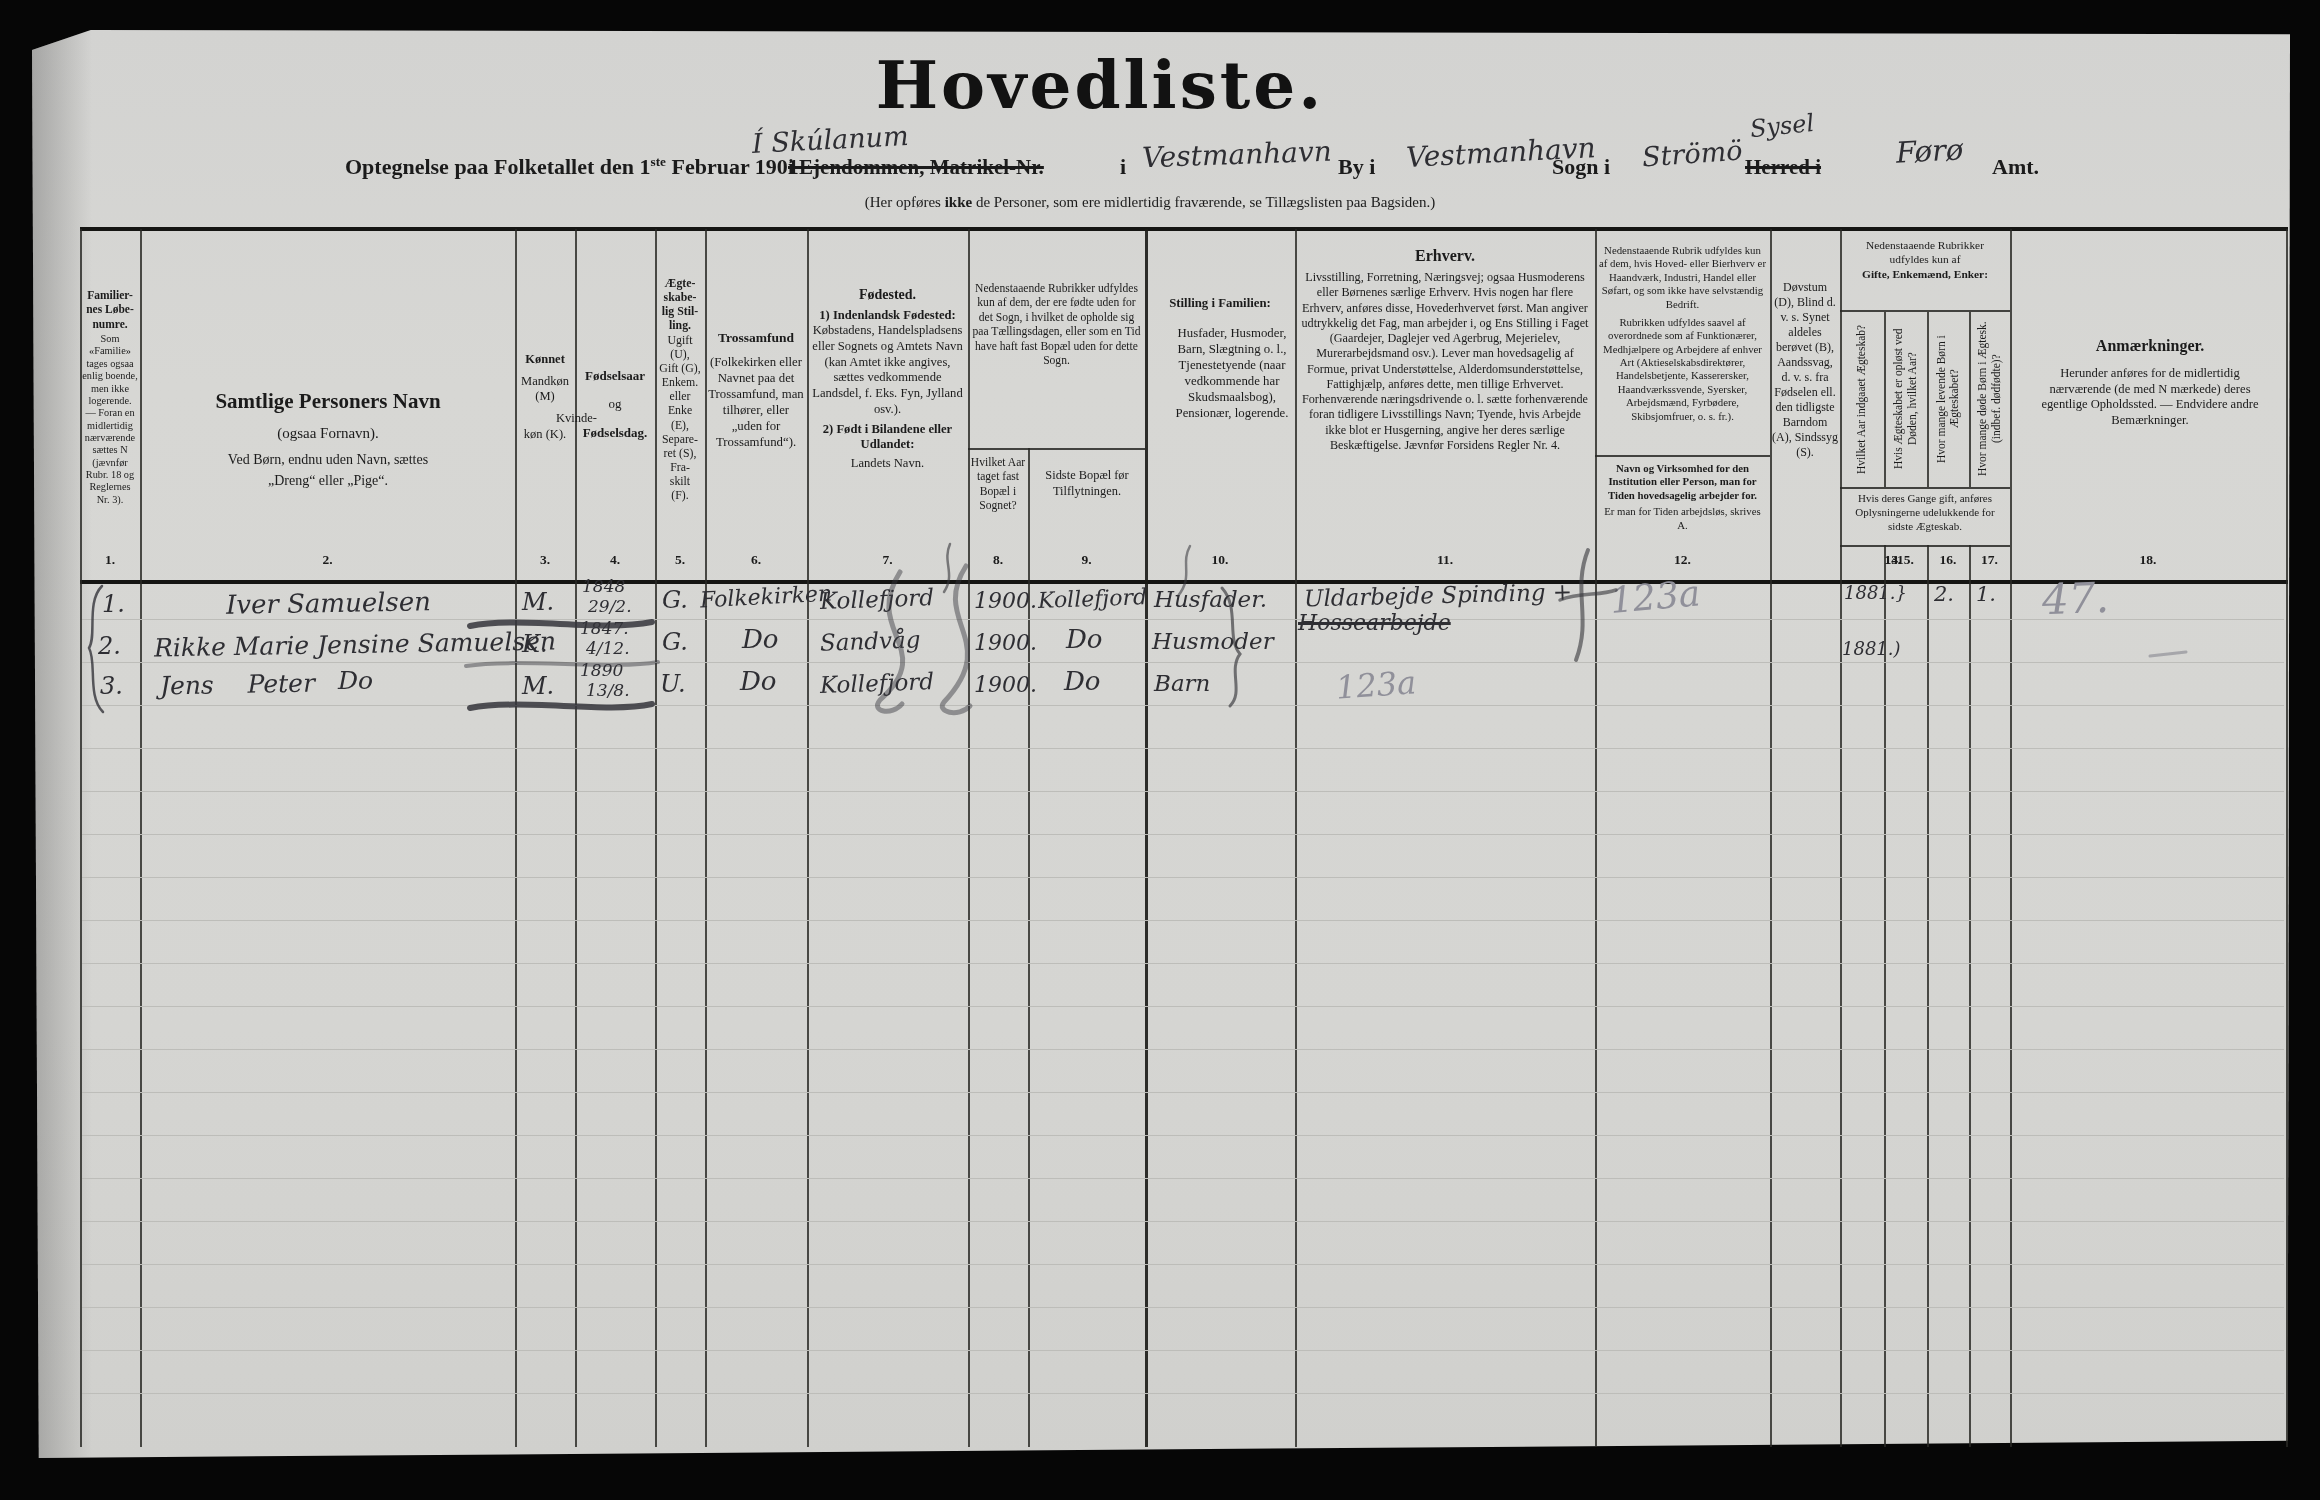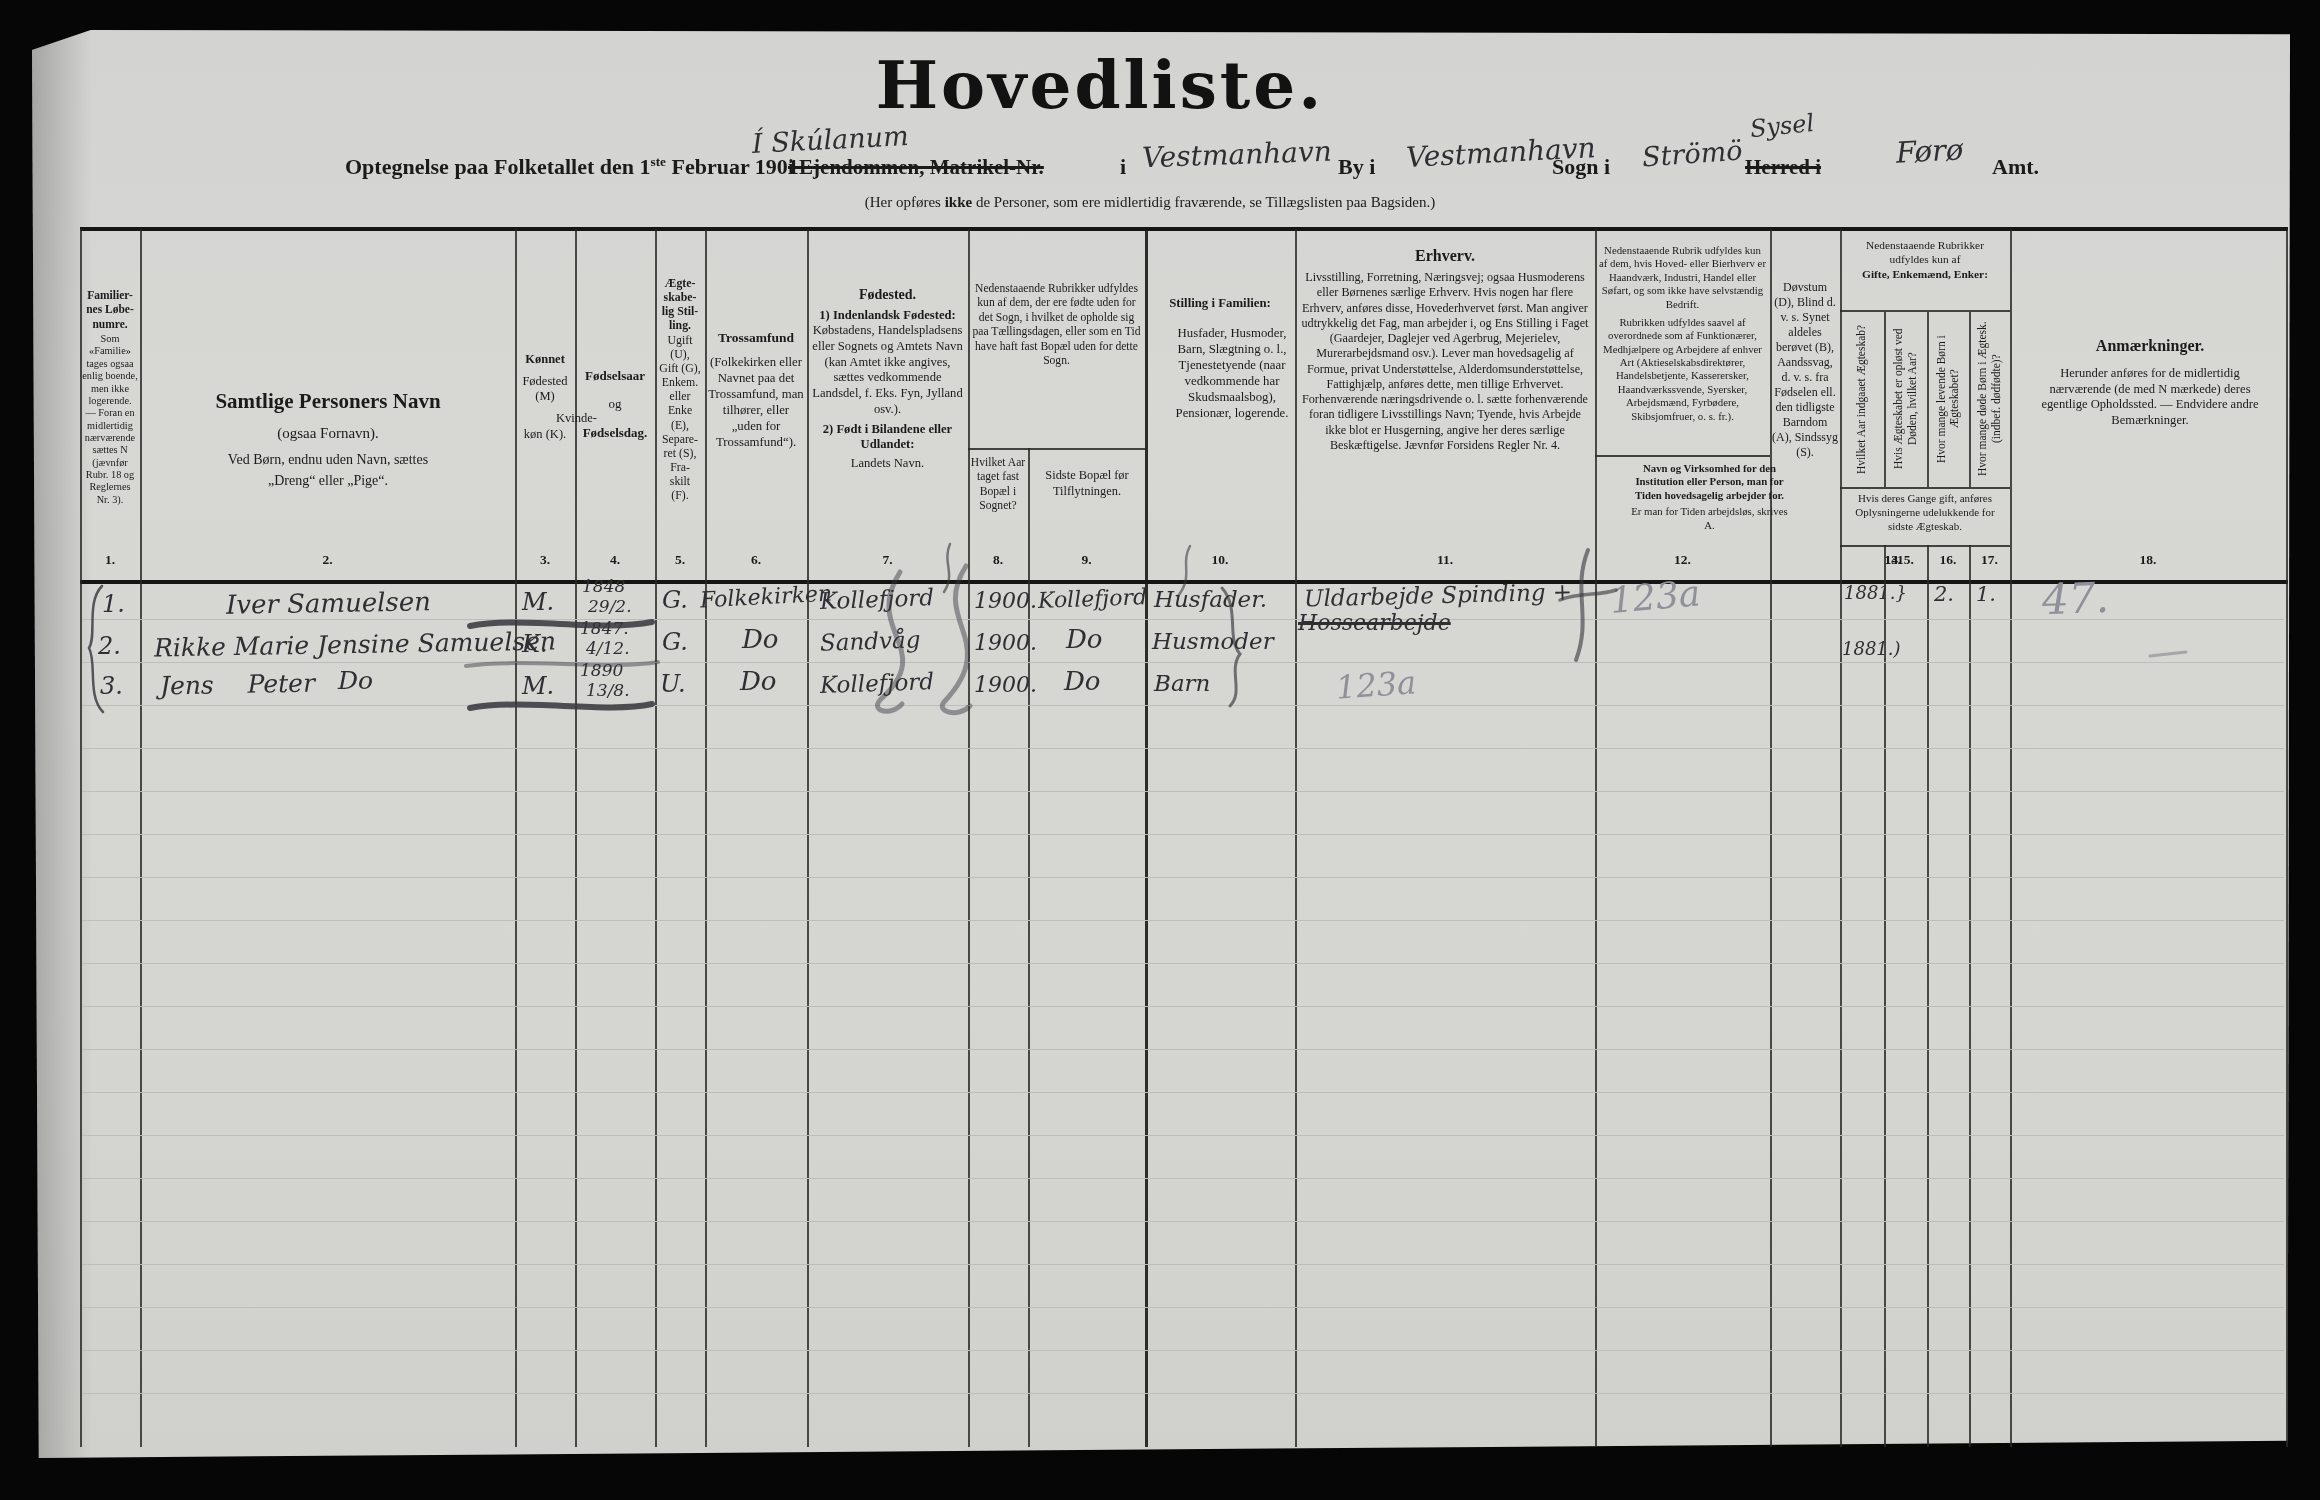--- a/index.html
+++ b/index.html
@@ -119,21 +119,21 @@
 
   <div class="hcell printed" style="left:150px;top:388px;width:356px;">
     <div class="b" style="font-size:21px;">Samtlige Personers Navn</div>
     <div style="font-size:15px;margin-top:10px;">(ogsaa Fornavn).</div>
     <div style="font-size:14px;margin-top:8px;">Ved Børn, endnu uden Navn, sættes</div>
     <div style="font-size:14px;margin-top:3px;">„Dreng“ eller „Pige“.</div>
   </div>
 
   <div class="hcell printed" style="left:516px;top:352px;width:58px;font-size:12.5px;">
     <div class="b">Kønnet</div>
-    <div style="margin-top:6px;">Fødested</div>
+    <div style="margin-top:6px;">Mandkøn</div>
     <div>(M)</div>
     <div style="margin-top:6px;margin-left:40px;">Kvinde-</div>
     <div>køn (K).</div>
   </div>
 
   <div class="hcell printed" style="left:577px;top:368px;width:76px;font-size:13px;">
     <div class="b">Fødselsaar</div>
     <div style="margin-top:12px;">og</div>
     <div class="b" style="margin-top:12px;">Fødselsdag.</div>
   </div>
@@ -181,21 +181,21 @@
 
   <div class="hcell printed" style="left:1300px;top:246px;width:290px;">
     <div class="b" style="font-size:16px;">Erhverv.</div>
     <div style="font-size:12.2px;margin-top:4px;">Livsstilling, Forretning, Næringsvej; ogsaa Husmoderens eller Børnenes særlige Erhverv. Hvis nogen har flere Erhverv, anføres disse, Hovederhvervet først. Man angiver udtrykkelig det Fag, man arbejder i, og Ens Stilling i Faget (Gaardejer, Daglejer ved Agerbrug, Mejerielev, Murerarbejdsmand osv.). Lever man hovedsagelig af Formue, privat Understøttelse, Alderdomsunderstøttelse, Fattighjælp, anføres dette, men tillige Erhvervet. Forhenværende næringsdrivende o. l. sætte forhenværende foran tidligere Livsstillings Navn; Tyende, hvis Arbejde ikke blot er Husgerning, angive her deres særlige Beskæftigelse. Jævnfør Forsidens Regler Nr. 4.</div>
   </div>
 
   <div class="hcell printed" style="left:1599px;top:244px;width:167px;font-size:10.8px;line-height:1.24;">
     <div>Nedenstaaende Rubrik udfyldes kun af dem, hvis Hoved- eller Bierhverv er Haandværk, Industri, Handel eller Søfart, og som ikke have selvstændig Bedrift.</div>
     <div style="margin-top:5px;">Rubrikken udfyldes saavel af overordnede som af Funktionærer, Medhjælpere og Arbejdere af enhver Art (Aktieselskabsdirektører, Handelsbetjente, Kasserersker, Haandværkssvende, Syersker, Arbejdsmænd, Fyrbødere, Skibsjomfruer, o. s. fr.).</div>
   </div>
-  <div class="hcell printed" style="left:1599px;top:462px;width:167px;font-size:10.8px;margin-left:27px;">
+  <div class="hcell printed" style="left:1599px;top:462px;width:167px;font-size:10.8px;">
     <div class="b">Navn og Virksomhed for den Institution eller Person, man for Tiden hovedsagelig arbejder for.</div>
     <div style="margin-top:3px;">Er man for Tiden arbejdsløs, skrives A.</div>
   </div>
 
   <div class="hcell printed" style="left:1772px;top:280px;width:66px;font-size:12px;">Døvstum (D), Blind d. v. s. Synet aldeles berøvet (B), Aandssvag, d. v. s. fra Fødselen ell. den tidligste Barndom (A), Sindssyg (S).</div>
 
   <div class="hcell printed" style="left:1842px;top:238px;width:166px;font-size:11.4px;">
     <div>Nedenstaaende Rubrikker</div>
     <div>udfyldes kun af</div>
     <div class="b">Gifte, Enkemænd, Enker:</div>

